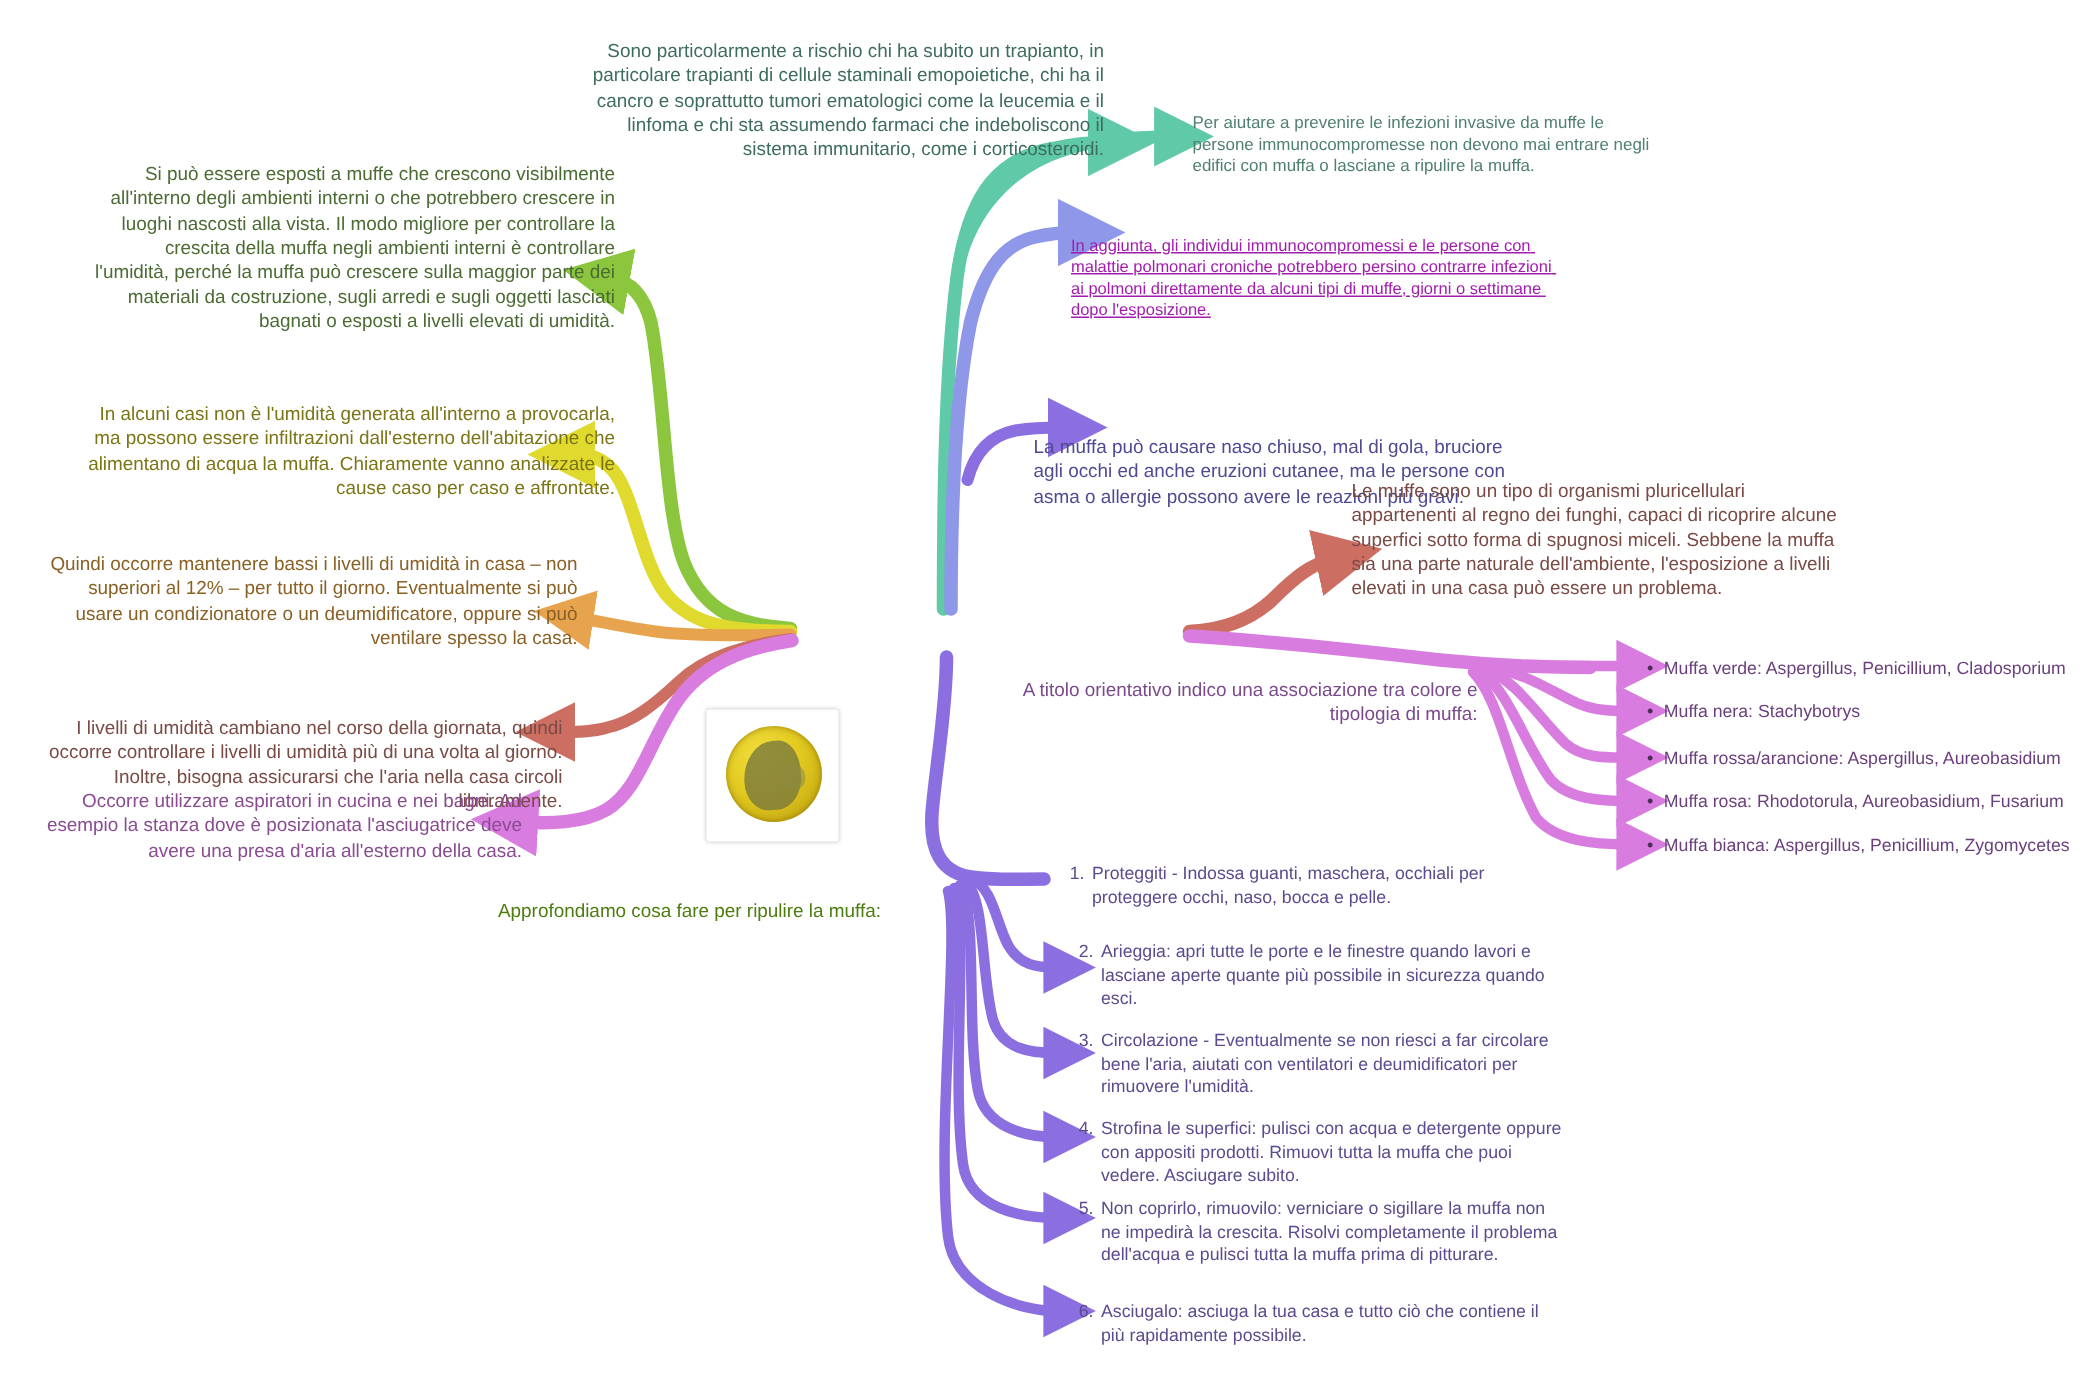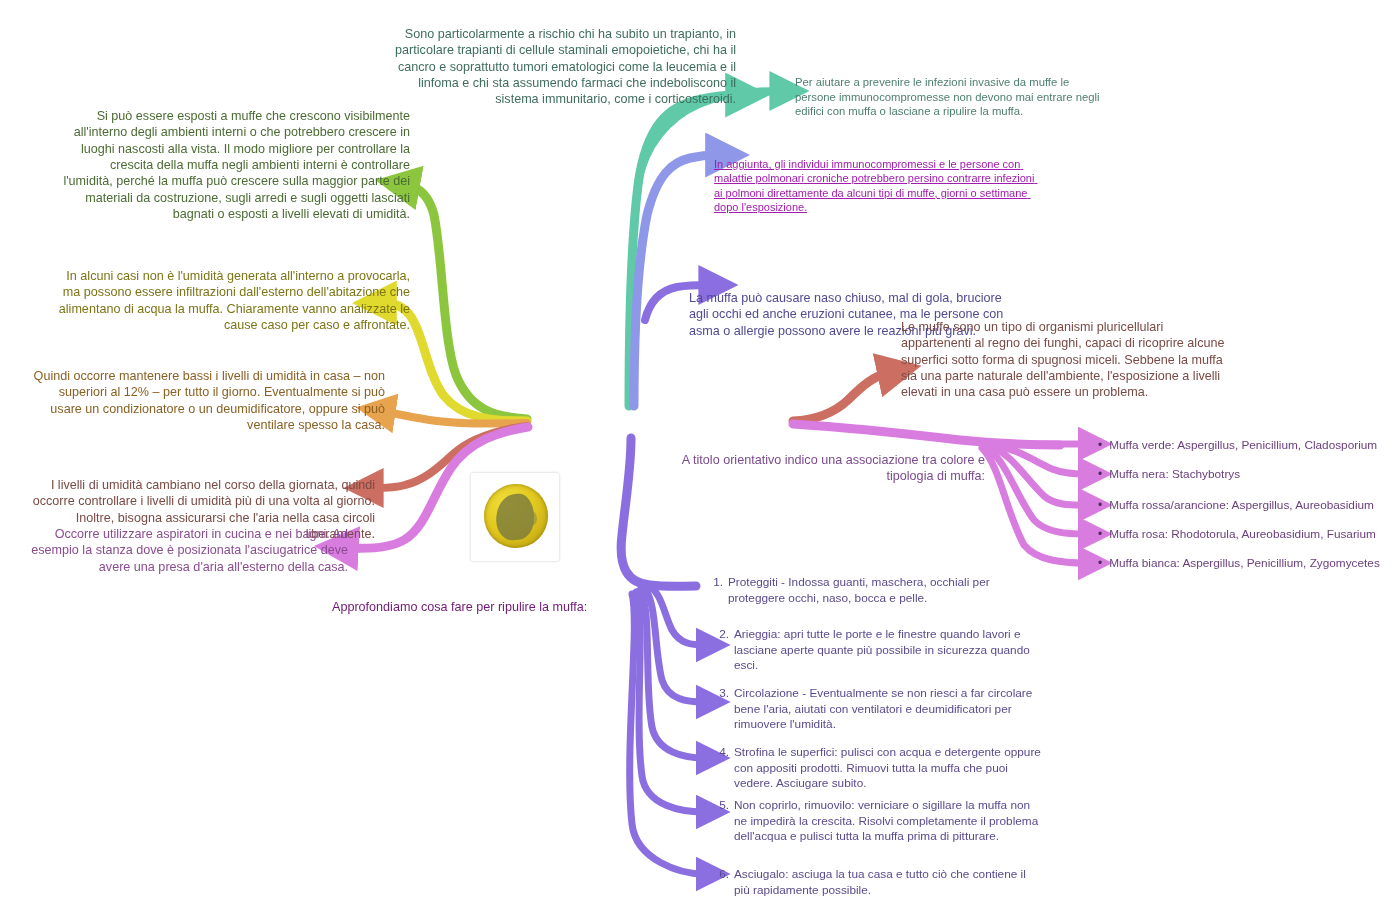--- a/index.html
+++ b/index.html
@@ -267,21 +267,21 @@
   </div>
   <div class="bullet-row" style="left:1098px; top:527px; width:300px;">
     <span class="dot">•</span>
     <span>Muffa rosa: Rhodotorula, Aureobasidium, Fusarium</span>
   </div>
   <div class="bullet-row" style="left:1098px; top:556px; width:300px;">
     <span class="dot">•</span>
     <span>Muffa bianca: Aspergillus, Penicillium, Zygomycetes</span>
   </div>
 
-  <div class="node t-left" style="left:332px; top:599px; width:330px; font-size:12.6px; color:#701a75;">Approfondiamo cosa fare per ripulire la muffa:</div>
+  <div class="node t-left" style="left:332px; top:599px; width:330px; font-size:12.6px; color:#4d7c0f;">Approfondiamo cosa fare per ripulire la muffa:</div>
 
   <div class="step-row" style="left:706px; top:575px;">
     <span class="num">1.</span>
     <span>Proteggiti - Indossa guanti, maschera, occhiali per proteggere occhi, naso, bocca e pelle.</span>
   </div>
   <div class="step-row" style="left:712px; top:627px;">
     <span class="num">2.</span>
     <span>Arieggia: apri tutte le porte e le finestre quando lavori e lasciane aperte quante più possibile in sicurezza quando esci.</span>
   </div>
   <div class="step-row" style="left:712px; top:686px;">

